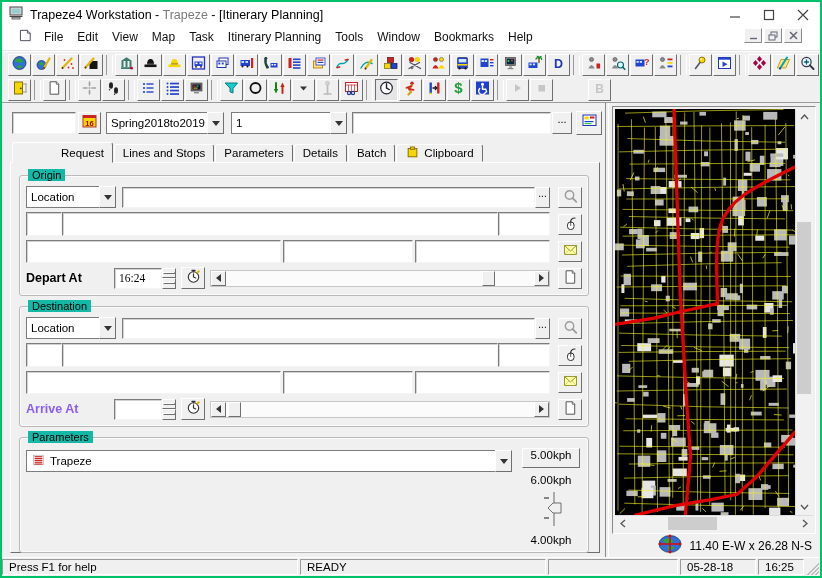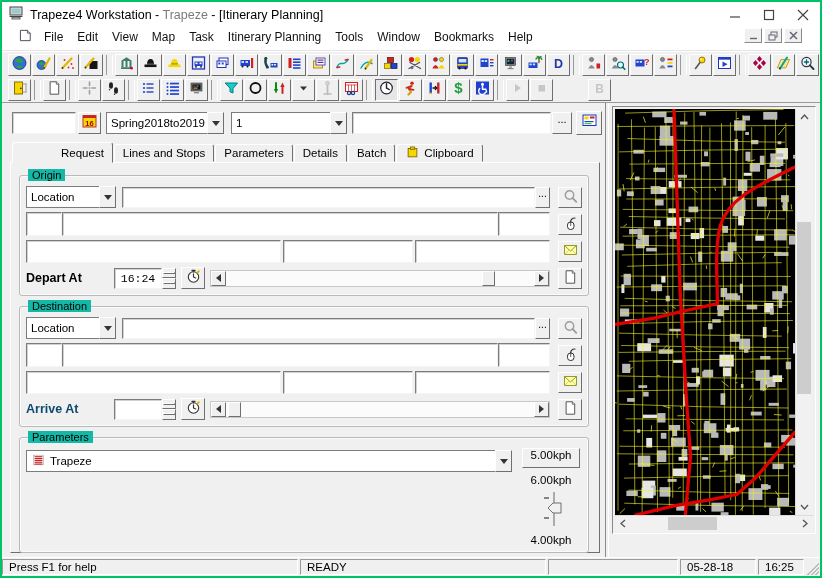--- a/index.html
+++ b/index.html
@@ -29,42 +29,42 @@
   
   .main{flex:1;display:flex;min-height:0;background:#f0f0f0;border-top:1px solid #9a9a9a;}
   .left-panel{width:600px;flex:0 0 auto;display:flex;flex-direction:column;padding:6px 0 4px 8px;}
   .vsplit{width:8px;flex:0 0 auto;position:relative;}
   .vsplit::before{content:"";position:absolute;left:3px;top:0;bottom:0;width:2px;border-left:1px solid #8a8a8a;border-right:1px solid #fff;}
   .right-panel{flex:1;display:flex;flex-direction:column;padding:3px 4px 2px 2px;min-width:0;}
   
   .sunken{background:#fff;border:1px solid;border-color:#7c7c7c #f4f4f4 #f4f4f4 #7c7c7c;box-shadow:inset 1px 1px 0 rgba(0,0,0,.18);}
   .btn3d{background:#f0f0f0;border:1px solid;border-color:#fff #6f6f6f #6f6f6f #fff;display:flex;justify-content:center;}
   .field{height:22px;font-size:11.5px;padding:2px 4px;color:#000;}
-  input.field{outline:none;font-family:Liberation Mono, monospace;width:100%;text-align:center;}
+  input.field{outline:none;font-family:Liberation Serif, serif;width:100%;}
   .combo{display:flex;height:22px;}
   .combo .cval{flex:1;display:flex;align-items:center;gap:4px;padding:0 4px;font-size:11.5px;background:#fff;border:1px solid;border-color:#7c7c7c #7c7c7c #7c7c7c #7c7c7c;border-right:none;overflow:hidden;white-space:nowrap;}
   .drop{width:17px;background:#f0f0f0;border:1px solid;border-color:#fff #6f6f6f #6f6f6f #fff;display:flex;align-items:center;justify-content:center;}
   .arrow-dn{width:0;height:0;border-left:4px solid transparent;border-right:4px solid transparent;border-top:5px solid #333;}
   .arrow-up-s{width:0;height:0;border-left:3px solid transparent;border-right:3px solid transparent;border-bottom:4px solid #333;}
   .arrow-dn-s{width:0;height:0;border-left:3px solid transparent;border-right:3px solid transparent;border-top:4px solid #333;}
   .arrow-l{width:0;height:0;border-top:4px solid transparent;border-bottom:4px solid transparent;border-right:5px solid #333;}
   .arrow-r{width:0;height:0;border-top:4px solid transparent;border-bottom:4px solid transparent;border-left:5px solid #333;}
   
   .topbar{display:flex;align-items:center;height:24px;margin:2px 0 6px 2px;flex:0 0 auto;}
   
   .tabstrip{display:flex;align-items:flex-end;height:21px;padding-left:2px;position:relative;z-index:2;flex:0 0 auto;}
   .tab{height:18px;display:flex;align-items:center;gap:4px;padding:0 8px;font-size:11.5px;background:#f0f0f0;border:1px solid;border-color:#fff #6f6f6f transparent #fff;border-radius:3px 3px 0 0;margin-right:1px;color:#000;}
   .tab.active{height:21px;border-bottom:1px solid #f0f0f0;margin-bottom:-1px;font-weight:normal;padding-left:48px;}
   .pane{flex:1;border:1px solid;border-color:#fff #6f6f6f #6f6f6f #fff;margin-right:2px;padding:8px 8px 6px 6px;display:flex;flex-direction:column;min-height:0;}
   .grp{border:1px solid #b9b9b9;border-radius:3px;box-shadow:inset 0 0 0 1px #fbfbfb;position:relative;padding:10px 6px 6px 6px;margin:4px 2px 0 2px;}
   .grp-label{position:absolute;top:-7px;left:8px;background:#14b8a6;padding:0 4px;font-size:11px;color:#000;}
   .grow{display:flex;align-items:center;margin-bottom:4px;}
   .sidebtn{width:24px;height:21px;margin-left:8px;flex:0 0 auto;}
   .lbl-bold{font-size:12.5px;font-weight:bold;color:#000;}
-  .lbl-dim{font-size:12.5px;font-weight:bold;color:#0c4a6e;}
+  .lbl-dim{font-size:12.5px;font-weight:bold;color:#8b5cf6;}
   .spin{display:flex;flex-direction:column;width:14px;height:22px;flex:0 0 auto;}
   .spin div{flex:1;background:#f0f0f0;border:1px solid;border-color:#fff #6f6f6f #6f6f6f #fff;display:flex;align-items:center;justify-content:center;}
   
   .hscroll{height:17px;display:flex;flex:1;border:1px solid #c7c7c7;background:#fbfbfb;}
   .hs-btn{width:15px;background:#f0f0f0;border:1px solid;border-color:#fff #6f6f6f #6f6f6f #fff;display:flex;align-items:center;justify-content:center;flex:0 0 auto;}
   .hs-track{flex:1;position:relative;}
   .hs-thumb{position:absolute;top:0;width:13px;height:100%;background:#f0f0f0;border:1px solid;border-color:#fff #6f6f6f #6f6f6f #fff;}
   
   .speedcol{width:62px;margin-left:8px;display:flex;flex-direction:column;align-items:center;flex:0 0 auto;}
   .speedbtn{width:58px;height:20px;font-size:11.5px;}
@@ -1177,20 +1177,30 @@
           <div class="hs2-track">
               <div class="hs2-thumb" style="left:22%;width:30%;"></div>
             </div>
           <div class="hs2-btn">
               <svg width="6" height="9">
                 <path d="M1,1 L5,4.5 L1,8" fill="none" stroke="#555" stroke-width="1.3"></path>
               </svg>
             </div>
         </div>
       </div>
+      <div class="map-status">
+        <span id="globe-badge"><svg width="30" height="20" viewBox="0 0 30 20">
+              <ellipse cx="15" cy="10" rx="11" ry="8.5" fill="#2f6fd6" stroke="#123" stroke-width="0.6"></ellipse>
+              <path d="M8,6 Q12,3 16,5 Q19,6.5 17,9 Q13,10.5 10,8.5 Q8,8 8,6 Z" fill="#2fa43a"></path>
+              <path d="M12,13 Q16,11.5 20,13.5 Q17,17 13,15.5 Z" fill="#2fa43a"></path>
+              <path d="M15,1 V19 M4,10 H26" stroke="#cc1111" stroke-width="1.6"></path>
+              <path d="M15,0 l2,3 h-4 Z M15,20 l2,-3 h-4 Z M3,10 l3,-2 v4 Z M27,10 l-3,-2 v4 Z" fill="#cc1111"></path>
+            </svg></span>
+        <span class="map-scale">11.40 E-W x 26.28 N-S</span>
+      </div>
     </div>
   </div>
 
   <div class="statusbar">
     <div class="sb-pane" style="width:296px;">Press F1 for help</div>
     <div class="sb-pane" style="width:246px;">READY</div>
     <div class="sb-pane" style="width:130px;"></div>
     <div class="sb-pane" style="width:76px;">05-28-18</div>
     <div class="sb-pane" style="flex:1;">16:25</div>
     <div class="sb-grip"></div>

